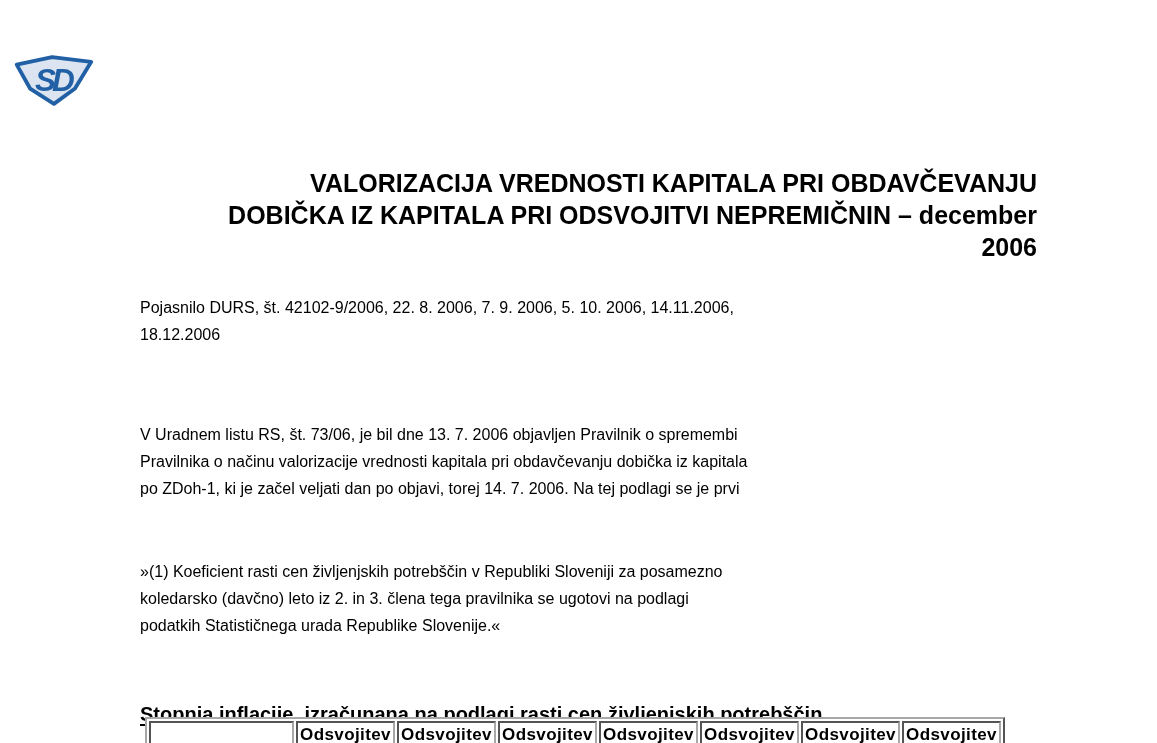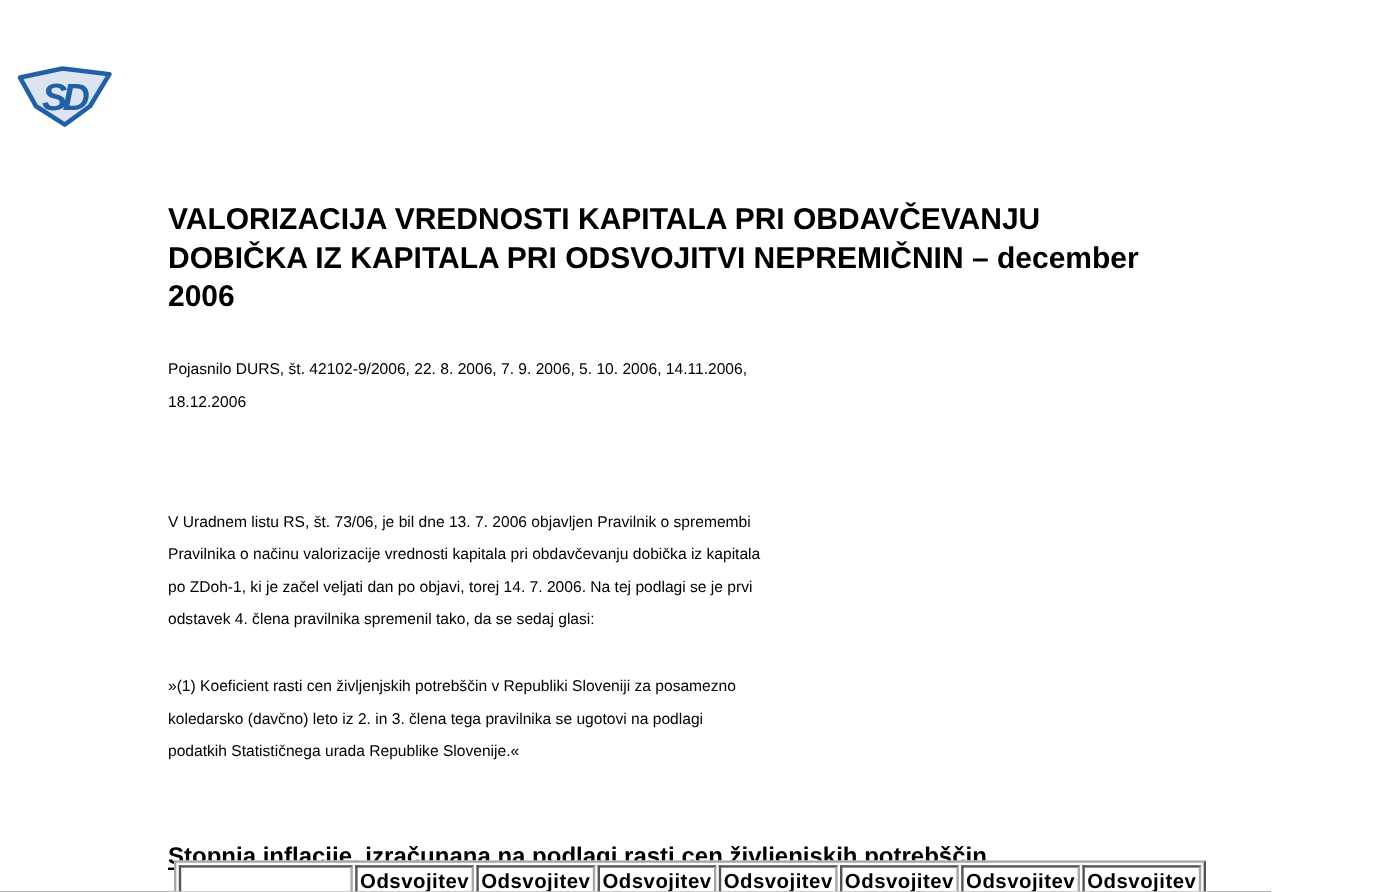--- a/index.html
+++ b/index.html
@@ -21,30 +21,30 @@
     top: 51px;
     width: 86px;
     height: 56px;
   }
   .logo svg { width: 100%; height: 100%; display: block; }
   .title {
     position: absolute;
     left: 140px;
     top: 167px;
     width: 897px;
-    text-align: left;
+    text-align: right;
     font-size: 25px;
     font-weight: bold;
     line-height: 32px;
   }
   .bodytext {
     position: absolute;
     left: 140px;
     width: 905px;
-    font-size: 13px;
+    font-size: 16px;
     line-height: 27px;
   }
   .ref-paragraph   { top: 294px; }
   .intro-paragraph { top: 421px; }
   .quote-paragraph { top: 558px; }
   .section-heading {
     position: absolute;
     left: 140px;
     top: 703px;
     width: 905px;
@@ -101,21 +101,20 @@
 
   <div class="bodytext ref-paragraph">
     <div>Pojasnilo DURS, št. 42102-9/2006, 22. 8. 2006, 7. 9. 2006, 5. 10. 2006, 14.11.2006,</div>
     <div>18.12.2006</div>
   </div>
 
   <div class="bodytext intro-paragraph">
     <div>V Uradnem listu RS, št. 73/06, je bil dne 13. 7. 2006 objavljen Pravilnik o spremembi</div>
     <div>Pravilnika o načinu valorizacije vrednosti kapitala pri obdavčevanju dobička iz kapitala</div>
     <div>po ZDoh-1, ki je začel veljati dan po objavi, torej 14. 7. 2006. Na tej podlagi se je prvi</div>
-    <div>odstavek 4. člena pravilnika spremenil tako, da se sedaj glasi:</div>
   </div>
 
   <div class="bodytext quote-paragraph">
     <div>»(1) Koeficient rasti cen življenjskih potrebščin v Republiki Sloveniji za posamezno</div>
     <div>koledarsko (davčno) leto iz 2. in 3. člena tega pravilnika se ugotovi na podlagi</div>
     <div>podatkih Statističnega urada Republike Slovenije.«</div>
   </div>
 
   <div class="section-heading">Stopnja inflacije, izračunana na podlagi rasti cen življenjskih potrebščin</div>
 

